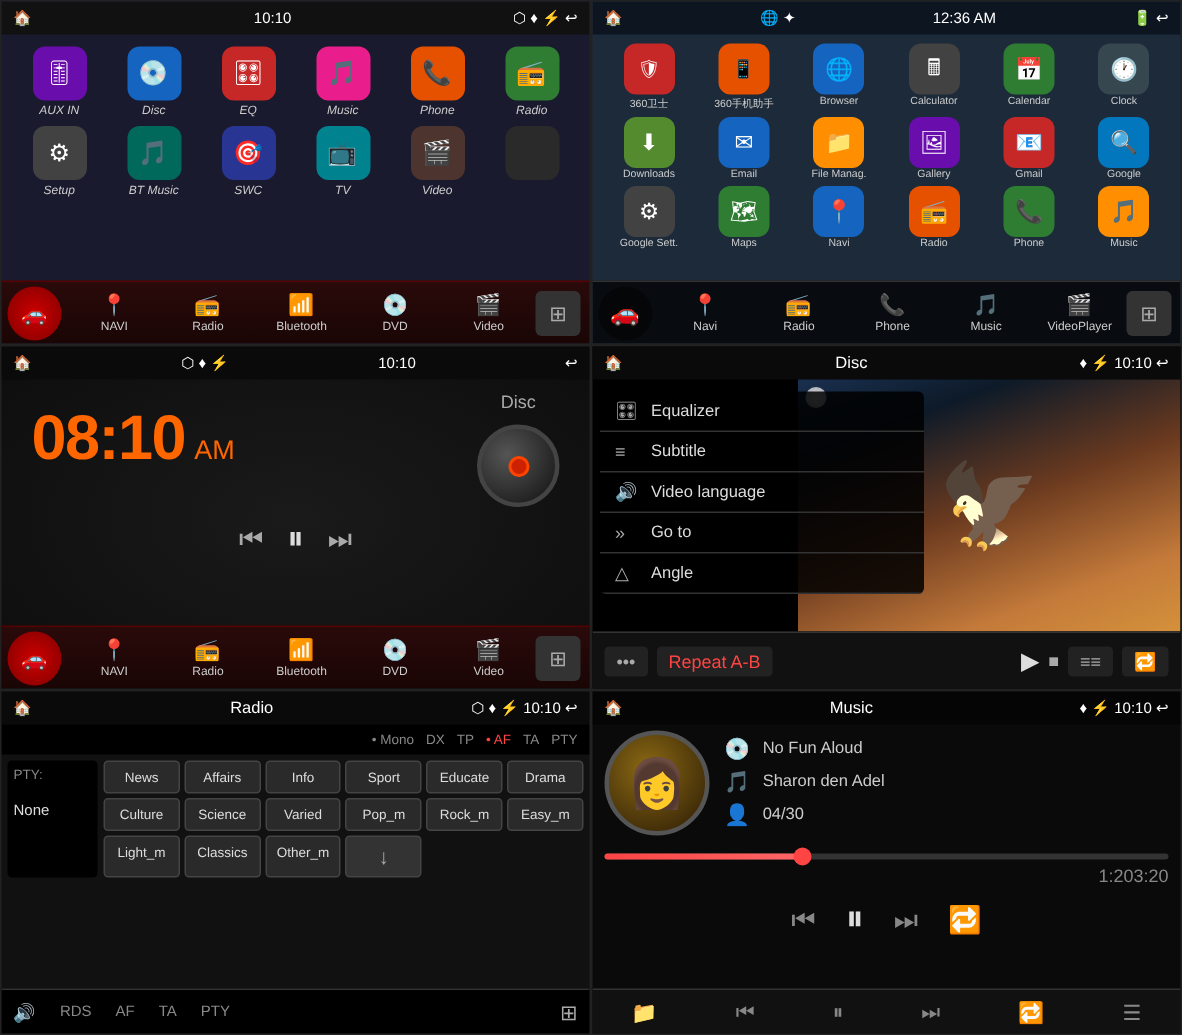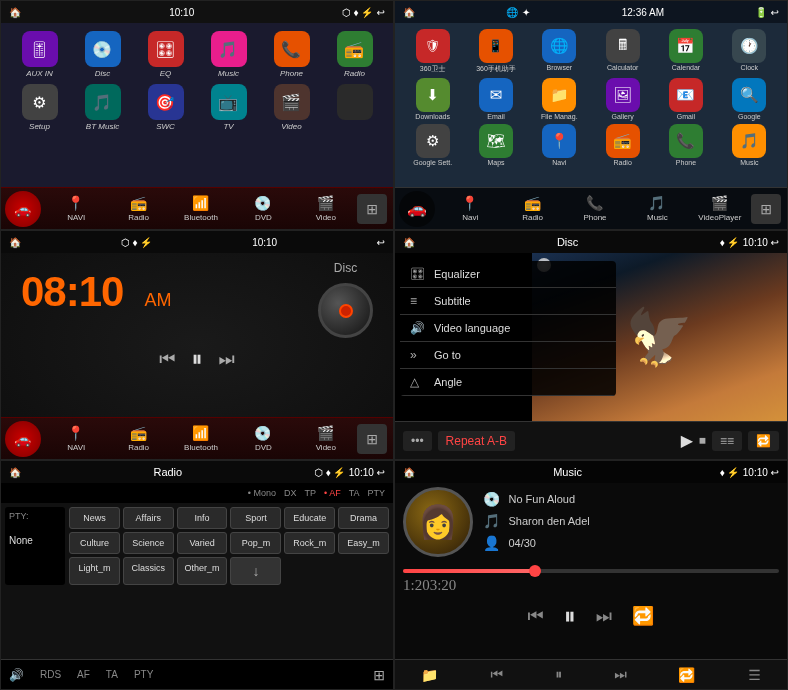--- a/index.html
+++ b/index.html
@@ -28,21 +28,21 @@
     #p2 .app-icon { display: flex; flex-direction: column; align-items: center; gap: 1px; }
     #p2 .app-icon .icon-box { width: 34px; height: 34px; border-radius: 8px; display: flex; align-items: center; justify-content: center; font-size: 15px; color: #fff; }
     #p2 .app-icon .icon-label { font-size: 7px; color: #ccc; text-align: center; }
     #p2 .bottom-bar { position: absolute; bottom: 0; left: 0; right: 0; height: 42px; background: rgba(0,0,0,0.7); display: flex; align-items: center; border-top: 1px solid #333; }
     #p2 .bottom-bar .nav-item { flex: 1; display: flex; flex-direction: column; align-items: center; justify-content: center; color: #ccc; font-size: 8px; gap: 2px; }
 
     
     #p3 { background: #111; background-image: radial-gradient(ellipse at center, #1a1a1a 0%, #0d0d0d 100%); }
     #p3 .status-bar { background: #0a0a0a; height: 22px; display: flex; align-items: center; justify-content: space-between; padding: 0 8px; color: #fff; font-size: 10px; }
     #p3 .clock-area { padding: 15px 20px 8px; display: flex; flex-direction: column; }
-    #p3 .time-display { display: flex; align-items: baseline; gap: 21px; }
+    #p3 .time-display { display: flex; align-items: baseline; gap: 6px; }
     #p3 .time-big { font-size: 42px; font-weight: bold; color: #ff6600; letter-spacing: -1px; }
     #p3 .time-ampm { font-size: 18px; color: #ff6600; }
     #p3 .date-row { display: flex; gap: 8px; margin-top: 2px; }
     #p3 .date-sun { color: #ff6600; font-size: 13px; font-weight: bold; }
     #p3 .date-text { color: #888; font-size: 13px; }
     #p3 .disc-area { position: absolute; right: 20px; top: 30px; display: flex; flex-direction: column; align-items: center; gap: 8px; }
     #p3 .disc-label { color: #aaa; font-size: 12px; }
     #p3 .disc-circle { width: 55px; height: 55px; border-radius: 50%; background: radial-gradient(circle at 35% 35%, #555, #111); border: 3px solid #444; display: flex; align-items: center; justify-content: center; }
     #p3 .disc-inner { width: 14px; height: 14px; border-radius: 50%; background: #cc2200; border: 2px solid #ff4400; }
     #p3 .controls { display: flex; align-items: center; gap: 16px; margin-top: 6px; justify-content: center; }
@@ -92,21 +92,21 @@
     #p6 .music-body { display: flex; padding: 4px 8px; gap: 10px; align-items: flex-start; }
     #p6 .album-art { width: 70px; height: 70px; border-radius: 50%; background: radial-gradient(circle at 40% 35%, #8B6914, #2a1a05); border: 3px solid #555; display: flex; align-items: center; justify-content: center; overflow: hidden; flex-shrink: 0; }
     #p6 .album-art-img { font-size: 32px; }
     #p6 .music-info { flex: 1; display: flex; flex-direction: column; gap: 6px; padding-top: 4px; }
     #p6 .music-row { display: flex; align-items: center; gap: 8px; color: #ccc; font-size: 11px; }
     #p6 .music-row .row-icon { font-size: 14px; color: #888; }
     #p6 .progress-area { padding: 4px 8px; }
     #p6 .progress-bar { height: 4px; background: #333; border-radius: 2px; position: relative; margin: 4px 0; }
     #p6 .progress-fill { height: 100%; background: linear-gradient(90deg, #ff4444, #ff6666); border-radius: 2px; width: 35%; }
     #p6 .progress-dot { position: absolute; top: -4px; left: 35%; width: 12px; height: 12px; background: #ff4444; border-radius: 50%; transform: translateX(-50%); }
-    #p6 .progress-times { display: flex; justify-content: flex-start; color: #888; font-size: 15px; font-family: Liberation Serif, serif; }
+    #p6 .progress-times { display: flex; justify-content: flex-end; color: #888; font-size: 12px; }
     #p6 .music-controls { display: flex; align-items: center; justify-content: center; gap: 20px; padding: 4px 8px; }
     #p6 .mc-btn { color: #888; font-size: 18px; }
     #p6 .mc-play { color: #ddd; font-size: 24px; }
     #p6 .bottom-bar-music { position: absolute; bottom: 0; left: 0; right: 0; height: 30px; background: #111; display: flex; align-items: center; justify-content: space-around; border-top: 1px solid #333; }
     #p6 .bb-btn { color: #888; font-size: 14px; }
 
     
     .ic-purple { background: #6a0dad; }
     .ic-blue { background: #1565c0; }
     .ic-red { background: #c62828; }

